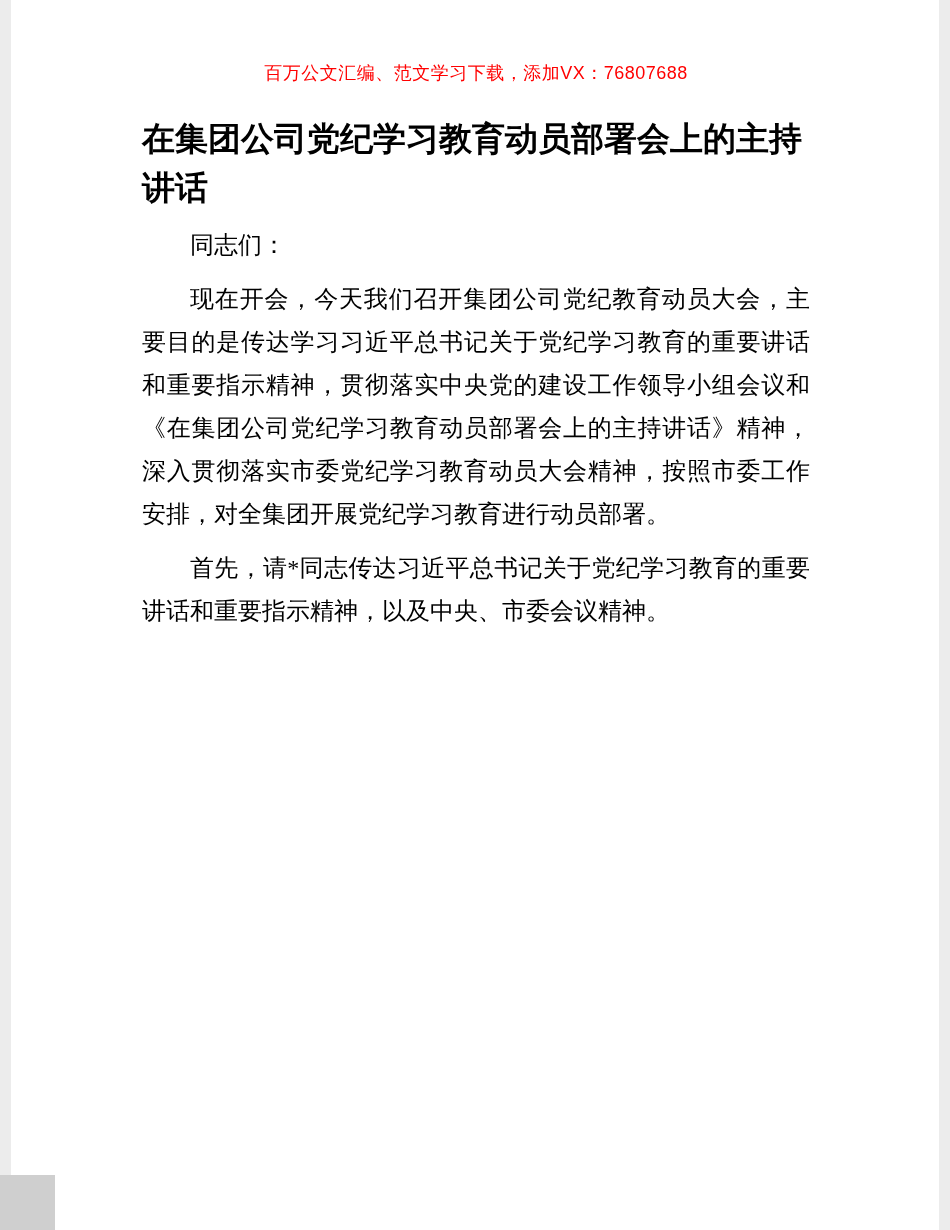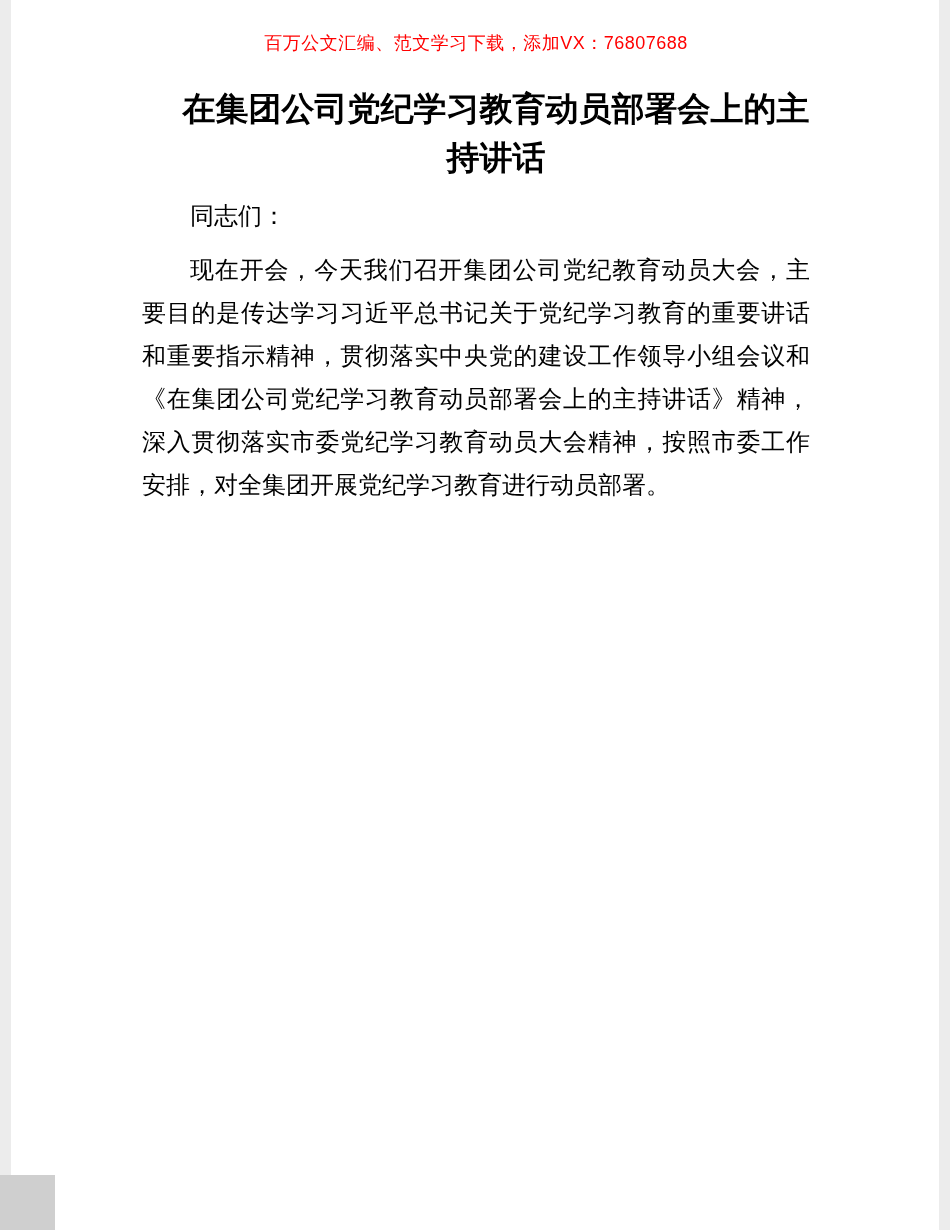--- a/index.html
+++ b/index.html
@@ -25,42 +25,42 @@
   .page-edge.left{left:0;}
   .page-edge.right{right:0;}
   .corner-block{
     position:absolute;left:0;bottom:0;width:55px;height:55px;
     background:var(--corner-gray);
     z-index:3;
   }
   .page{
     position:absolute;inset:0;
     background:var(--page-bg);
-    padding:32px 140px 60px 142px;
+    padding:62px 140px 60px 142px;
     z-index:1;
   }
   .notice{
     text-align:center;
     color:var(--notice-red);
     font-size:18px;
     line-height:22px;
     font-weight:400;
     letter-spacing:0.5px;
   }
   .doc-title{
     margin-top:30px;
     font-size:33px;
     line-height:49px;
     font-weight:700;
-    text-align:center;
+    text-align:left;
     color:var(--text);
-    margin-left:40px;
   }
   .body-text{
     margin-top:12px;
+    font-family:Liberation Serif, serif;
   }
   .para{
     font-size:24px;
     line-height:43px;
     text-align:justify;
     text-indent:2em;
     margin:11px 0;
     color:var(--text);
     word-break:break-all;
   }
@@ -73,14 +73,15 @@
 <div class="corner-block"></div>
 
 <div class="page">
   <div class="notice">百万公文汇编、范文学习下载，添加VX：76807688</div>
 
   <h1 class="doc-title">在集团公司党纪学习教育动员部署会上的主持讲话</h1>
 
   <div class="body-text">
     <p class="para">同志们：</p>
     <p class="para">现在开会，今天我们召开集团公司党纪教育动员大会，主要目的是传达学习习近平总书记关于党纪学习教育的重要讲话和重要指示精神，贯彻落实中央党的建设工作领导小组会议和《在集团公司党纪学习教育动员部署会上的主持讲话》精神，深入贯彻落实市委党纪学习教育动员大会精神，按照市委工作安排，对全集团开展党纪学习教育进行动员部署。</p>
+    <p class="para">首先，请*同志传达习近平总书记关于党纪学习教育的重要讲话和重要指示精神，以及中央、市委会议精神。</p>
   </div>
 </div>
 
 </body></html>

